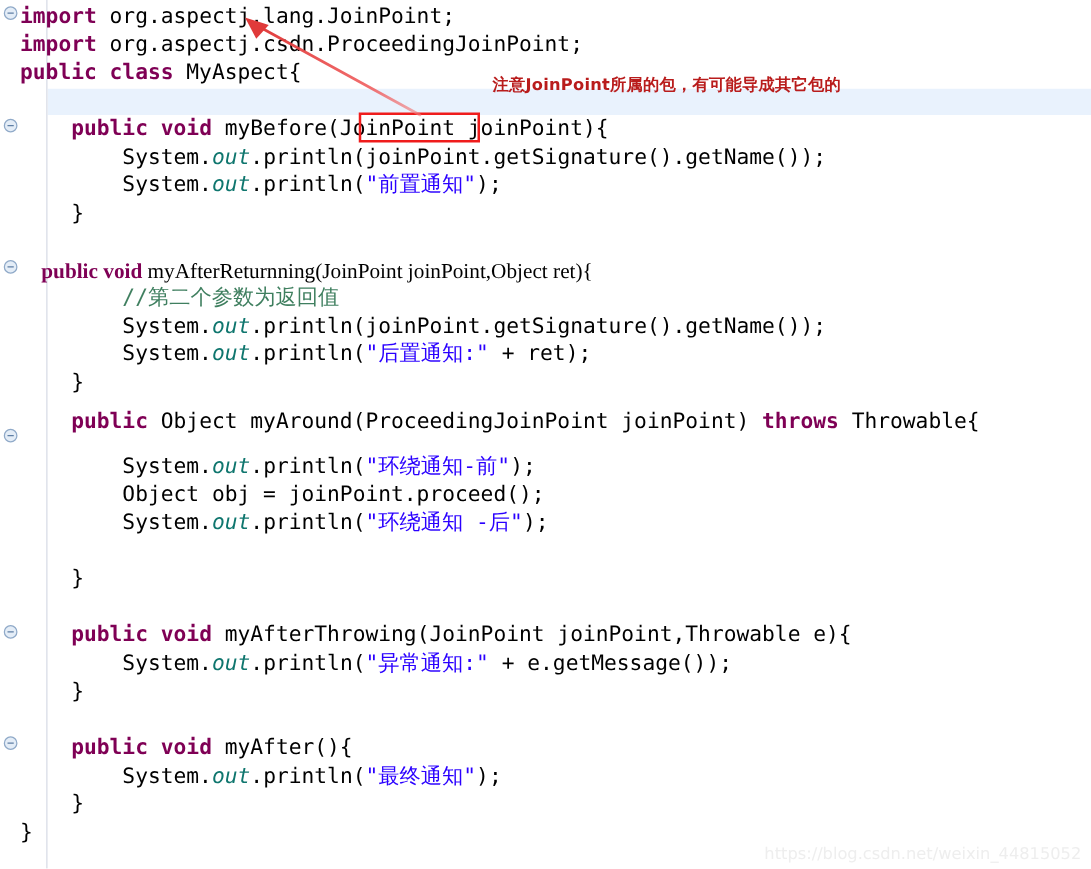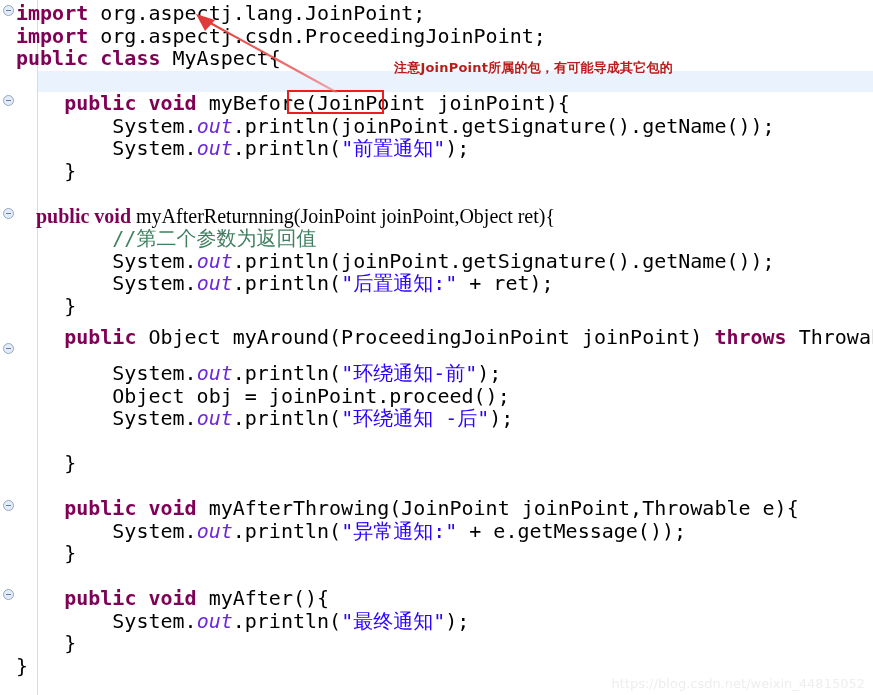--- a/index.html
+++ b/index.html
@@ -51,21 +51,21 @@
     position: absolute;
     left: 0; top: 0;
     width: 873px; height: 695px;
   }
   .line {
     position: absolute;
     left: 0;
     height: 23px;
     line-height: 23px;
     white-space: pre;
-    font-size: 20px;
+    font-size: 17px;
     font-family: "DejaVu Sans Mono", "Liberation Mono", monospace;
     color: #000000;
   }
   .line .ind { color: transparent; }
 
   
   #current-line {
     position: absolute;
     left: 38px; top: 71px;
     width: 835px; height: 21px;
@@ -75,21 +75,21 @@
     position: absolute;
     left: 14px; top: 72px;
     width: 2px; height: 19px;
     background: #000000;
   }
 
   
   .kw   { color: #7f0055; font-weight: bold; }
   .str  { color: #2a00ff; }
   .cmt  { color: #3f7f5f; }
-  .fld  { color: #6d28d9; font-style: italic; }
+  .fld  { color: #0f766e; font-style: italic; }
   .pln  { color: #000000; }
 
   
   #annotation {
     position: absolute;
     left: 394px; top: 59px;
     font-family: "DejaVu Sans", "Liberation Sans", sans-serif;
     font-size: 13px;
     font-weight: bold;
     color: #b91c1c;

